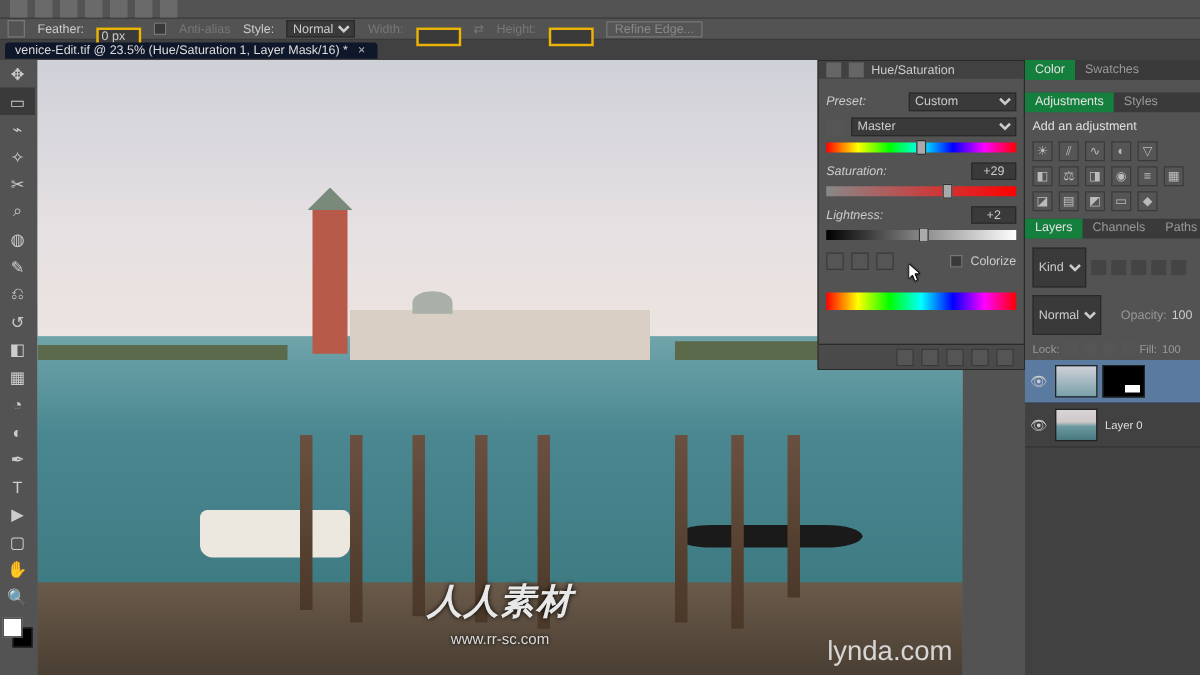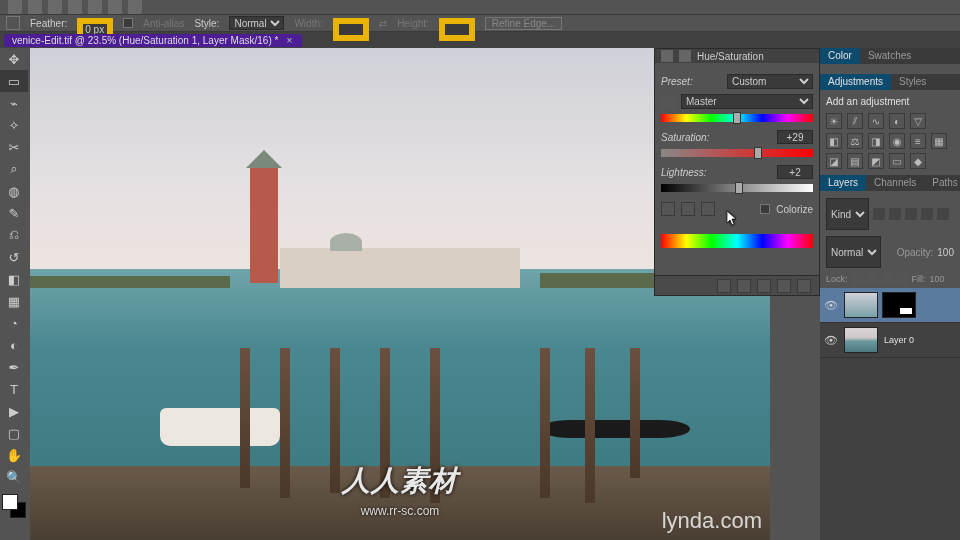--- a/index.html
+++ b/index.html
@@ -2,28 +2,28 @@
 <html><head>
 <meta charset="utf-8">
 <style>
 * { margin: 0; padding: 0; box-sizing: border-box; font-family: Tahoma, Arial, sans-serif; }
 body { width: 960px; height: 540px; background: #535353; overflow: hidden; position: relative; }
 
 .topbar { height: 14px; background: #535353; display:flex; align-items:center; gap:6px; padding:0 8px; }
 .topbar .icn { width:14px; height:14px; background:#6a6a6a; }
 .optionsbar { height: 18px; background: #535353; border-top:1px solid #3a3a3a; border-bottom:1px solid #3a3a3a; display:flex; align-items:center; padding:0 6px; font-size:10px; color:#ccc; gap:10px; }
 .optionsbar .ficon { width:14px; height:14px; border:1px solid #777; }
-.optionsbar input.num { width:36px; background:#3a3a3a; border:6px solid #eab308; color:#ccc; font-size:10px; padding:0 2px;margin-top:12px; }
+.optionsbar input.num { width:36px; background:#3a3a3a; border:2px solid #eab308; color:#ccc; font-size:10px; padding:0 2px;margin-top:12px; }
 .optionsbar .chk { width:10px; height:10px; border:1px solid #777; background:#3a3a3a; }
 .optionsbar select { background:#3a3a3a; border:1px solid #2a2a2a; color:#ccc; font-size:10px; height:14px; }
 .optionsbar .dim { color:#777; }
 .optionsbar .btn { border:1px solid #777; background:#555; padding:0 6px; font-size:10px; color:#888; }
 
 .tabstrip { height: 16px; background:#414141; display:flex; align-items:center; padding:0 4px; }
-.tab { background:#4c1d95; font-size:10px; color:#ddd; padding:1px 8px; display:flex; align-items:center; gap:6px; border-top-left-radius:3px; border-top-right-radius:3px;text-align:center; }
+.tab { background:#0f172a; font-size:10px; color:#ddd; padding:1px 8px; display:flex; align-items:center; gap:6px; border-top-left-radius:3px; border-top-right-radius:3px;text-align:center; }
 .tab .close { width:10px; height:10px; display:flex; align-items:center; justify-content:center; color:#bbb; font-size:10px; }
 
 .workspace { position:relative; height: 492px; }
 
 .toolbar { position:absolute; left:0; top:0; width:30px; height:100%; background:#535353; display:flex; flex-direction:column; }
 .toolbar .tool { width:28px; height:22px; border:1px solid transparent; display:flex; align-items:center; justify-content:center; color:#ccc; font-size:13px; cursor:pointer; }
 .toolbar .tool.active { background:#3a3a3a; }
 .toolbar .colors { margin-top:4px; width:28px; height:30px; position:relative; }
 .fgcolor { position:absolute; left:2px; top:2px; width:16px; height:16px; background:#fff; border:1px solid #222; }
 .bgcolor { position:absolute; left:10px; top:10px; width:16px; height:16px; background:#000; border:1px solid #222; }
@@ -65,21 +65,21 @@
 .hsat .eye { width:14px; height:14px; background:#555; border:1px solid #3a3a3a; }
 .hsat .chk2 { width:10px; height:10px; border:1px solid #777; background:#3a3a3a; }
 .hsat .spectrum { height:14px; background:linear-gradient(90deg,#f00,#ff0,#0f0,#0ff,#00f,#f0f,#f00); margin-top:18px; }
 .hsat .footer { position:absolute; bottom:0; left:0; right:0; height:20px; background:#4a4a4a; border-top:1px solid #2a2a2a; display:flex; justify-content:flex-end; align-items:center; gap:6px; padding:0 8px; }
 .hsat .ficon2 { width:14px; height:14px; background:#555; border:1px solid #3a3a3a; }
 
 
 .rpanel { position:absolute; right:0; top:0; width:140px; height:100%; background:#535353; display:flex; flex-direction:column; font-size:10px; color:#ccc; }
 .ptabs { height:16px; background:#3a3a3a; display:flex; }
 .ptabs .ptab { padding:2px 8px; font-size:10px; color:#999; }
-.ptabs .ptab.active { background:#0c4a6e; color:#e0e0e0; }
+.ptabs .ptab.active { background:#15803d; color:#e0e0e0; }
 .pbody { background:#535353; padding:4px 6px; }
 
 .adj-label { color:#e0e0e0; padding:2px 0 4px 0; }
 .adj-icons { display:flex; flex-wrap:wrap; gap:5px; padding:2px 0; }
 .adj-icon { width:16px; height:16px; background:#555; border:1px solid #3a3a3a; display:flex; align-items:center; justify-content:center; font-size:10px; color:#bbb; }
 
 .layers-opts { display:flex; align-items:center; gap:4px; padding:3px 0; }
 .layers-opts select { background:#3a3a3a; border:1px solid #2a2a2a; color:#ccc; font-size:10px; height:32px; }
 .layers-opts .licn { width:12px; height:12px; background:#444; }
 .layers-opts .r { margin-left:auto; color:#999; }

